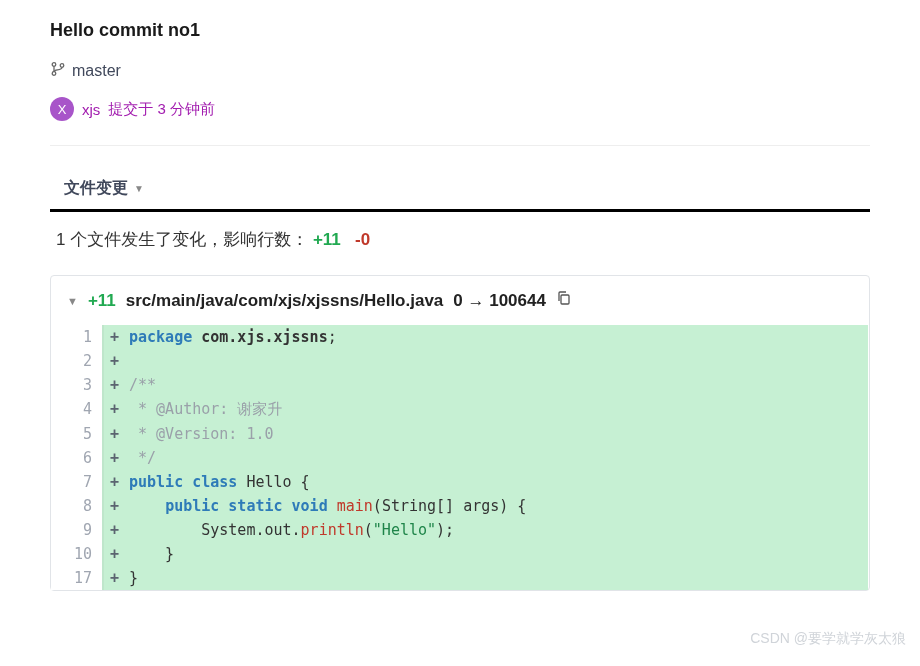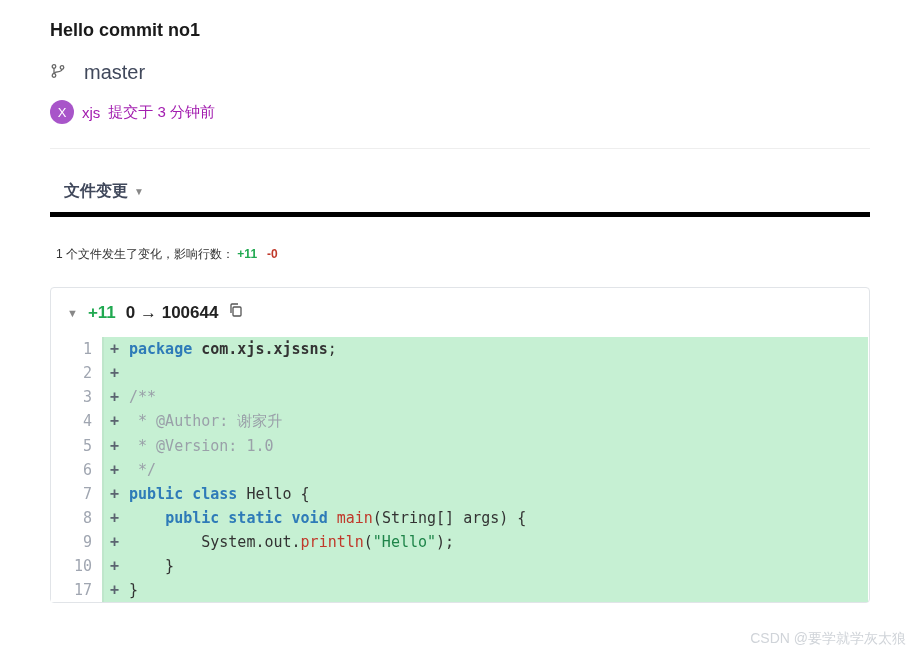--- a/index.html
+++ b/index.html
@@ -1,27 +1,27 @@
 <!DOCTYPE html>
 <html><head>
   <meta charset="utf-8">
   <style>
     * { margin: 0; padding: 0; box-sizing: border-box; }
     body { font-family: -apple-system, BlinkMacSystemFont, "Segoe UI", Helvetica, Arial, sans-serif; color: #333; background: #fff; padding: 20px 50px; }
     .title { font-size: 18px; font-weight: 700; margin-bottom: 20px; color: #1a1a1a; }
     .branch-row { display: flex; align-items: center; gap: 6px; margin-bottom: 16px; }
     .branch-icon { color: #666; }
-    .branch-name { color: #40485b; font-size: 20px; margin-left: 12px; }
+    .branch-name { color: #40485b; font-size: 16px; }
     .author-row { display: flex; align-items: center; gap: 8px; margin-bottom: 24px; }
     .avatar { width: 24px; height: 24px; border-radius: 50%; background: #a855c9; color: #fff; display: flex; align-items: center; justify-content: center; font-size: 13px; font-weight: 500; }
     .author-text { color: #a21caf; font-size: 15px; }
-    .tabs { display: flex; border-bottom: 5px solid #000000; margin-bottom: 29px; padding-top: 8px; }
+    .tabs { display: flex; border-bottom: 3px solid #000000; margin-bottom: 16px; padding-top: 8px; }
     .tab { padding: 10px 14px; font-size: 16px; color: #40485b; cursor: pointer; display: flex; align-items: center; gap: 6px; font-weight: 600; }
     .tab .chev { font-size: 10px; color: #888; }
-    .summary-line { font-size: 12px; color: #333; margin-bottom: 24px; padding-left: 6px; }
+    .summary-line { font-size: 17px; color: #333; margin-bottom: 24px; padding-left: 6px; }
     .add-count { color: #21a951; font-weight: 700; }
     .del-count { color: #c0392b; font-weight: 700; }
     .file-block { border: 1px solid #e1e4e8; border-radius: 4px; }
     .file-header { display: flex; align-items: center; gap: 10px; padding: 14px 16px; font-size: 17px; }
     .file-chev { color: #888; font-size: 11px; }
     .file-add { color: #21a951; font-weight: 700; }
     .file-path { font-weight: 700; color: #222; }
     .file-mode { font-weight: 700; color: #222; }
     .copy-icon { color: #555; cursor: pointer; }
     .code-table { width: 100%; border-collapse: collapse; font-family: "Consolas", "Menlo", monospace; font-size: 15px; }
@@ -75,20 +75,21 @@
   <span>1 个文件发生了变化，影响行数：</span>
   <span class="add-count">+11</span>
   &nbsp;
   <span class="del-count">-0</span>
 </div>
 
 <div class="file-block">
   <div class="file-header">
     <span class="file-chev">▼</span>
     <span class="file-add">+11</span>
+    <span class="file-path">src/main/java/com/xjs/xjssns/Hello.java</span>
     <span class="file-mode">0 → 100644</span>
     <span class="copy-icon">
       <svg width="16" height="16" viewBox="0 0 16 16" fill="none" stroke="currentColor" stroke-width="1.3">
         <rect x="5" y="5" width="8" height="9" rx="1"></rect>
           <path d="M3 11 V3 C3 2.4 3.4 2 4 2 H10"></path>
       </svg>
     </span>
   </div>
   <table class="code-table">
     <tbody id="code-body">

